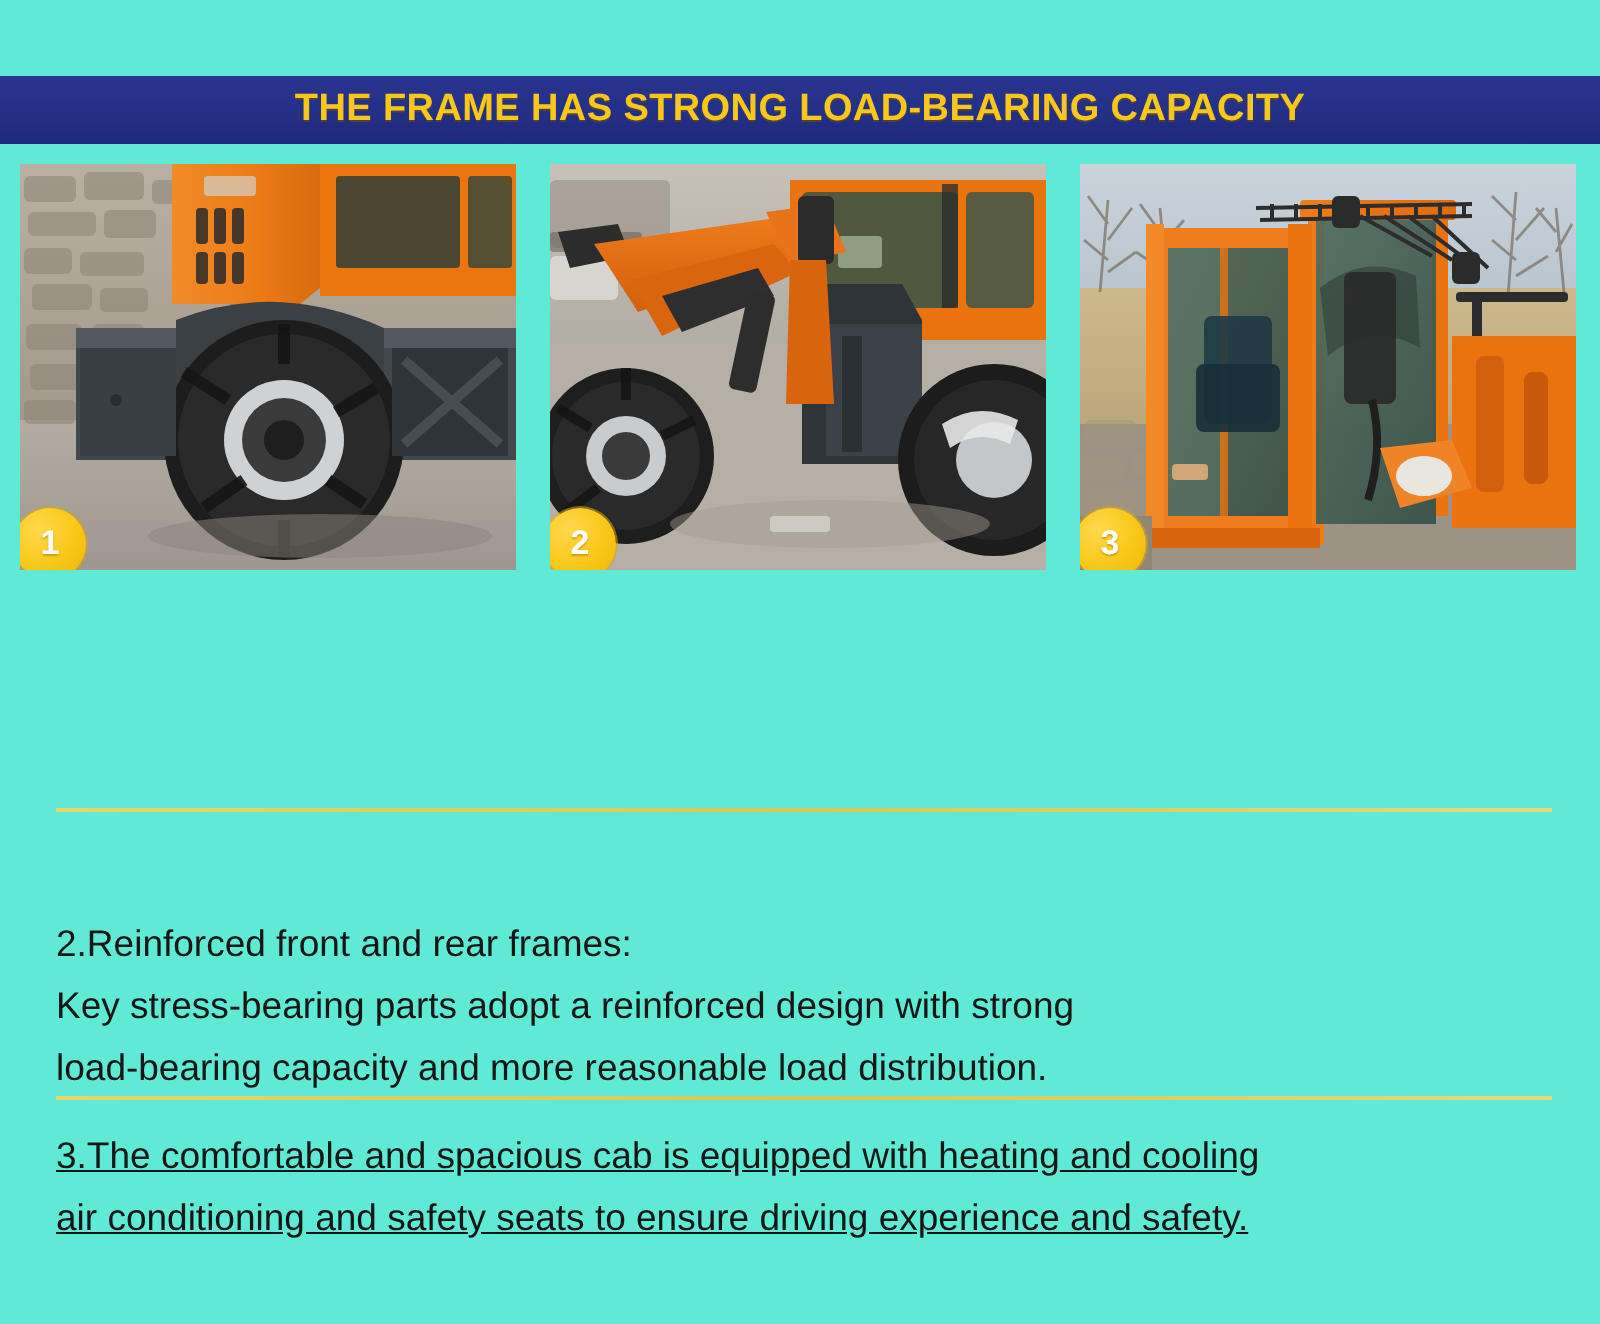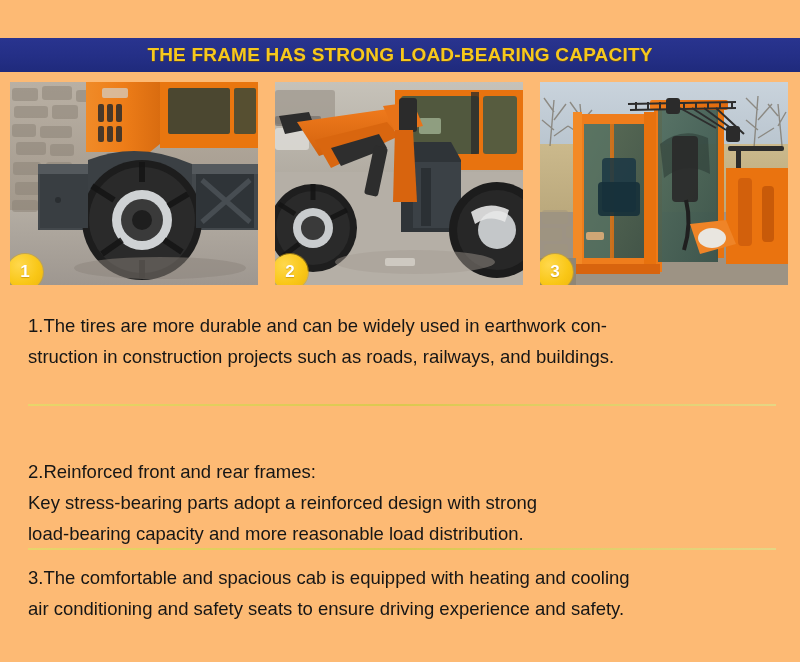--- a/index.html
+++ b/index.html
@@ -12,21 +12,21 @@
     height: 662px;
     font-family: "Liberation Sans", sans-serif;
     overflow: hidden;
     position: relative;
   }
 
   .page {
     width: 800px;
     height: 662px;
     position: relative;
-    background: #fdba74;
+    background: #5eead4;
     box-sizing: border-box;
   }
 
   
   .header-bar {
     position: absolute;
     left: 0;
     top: 38px;
     width: 800px;
     height: 34px;
@@ -96,21 +96,21 @@
     left: 28px;
     width: 748px;
     color: #161616;
     font-size: 18.5px;
     line-height: 31px;
     font-family: "Liberation Sans", sans-serif;
   }
   .para { white-space: pre-line; }
   #para-1 { top: 310px; }
   #para-2 { top: 424px; margin-top: 32px; }
-  #para-3 { top: 562px; }
+  #para-3 { top: 562px; text-decoration: underline; }
 
   .divider {
     position: absolute;
     left: 28px;
     width: 748px;
     height: 2px;
     background: linear-gradient(90deg, #e8d56b 0%, #dcc84f 50%, #e6d684 100%);
   }
   #divider-1 { top: 404px; }
   #divider-2 { top: 548px; }
@@ -326,22 +326,20 @@
           <rect x="36" y="182" width="84" height="10" fill="#d8640e"></rect>
           <rect x="46" y="150" width="18" height="8" rx="2" fill="#efb47a" opacity="0.8"></rect>
           <rect x="0" y="176" width="36" height="27" fill="#8f8676"></rect>
         </svg>
       </div>
       <div class="badge">3</div>
     </div>
 
   </div>
 
-  <div class="text-block para" id="para-1">1.The tires are more durable and can be widely used in earthwork con-
-struction in construction projects such as roads, railways, and buildings.</div>
 
   <div class="divider" id="divider-1"></div>
 
   <div class="text-block para" id="para-2">2.Reinforced front and rear frames:
 Key stress-bearing parts adopt a reinforced design with strong
 load-bearing capacity and more reasonable load distribution.</div>
 
   <div class="divider" id="divider-2"></div>
 
   <div class="text-block para" id="para-3">3.The comfortable and spacious cab is equipped with heating and cooling

